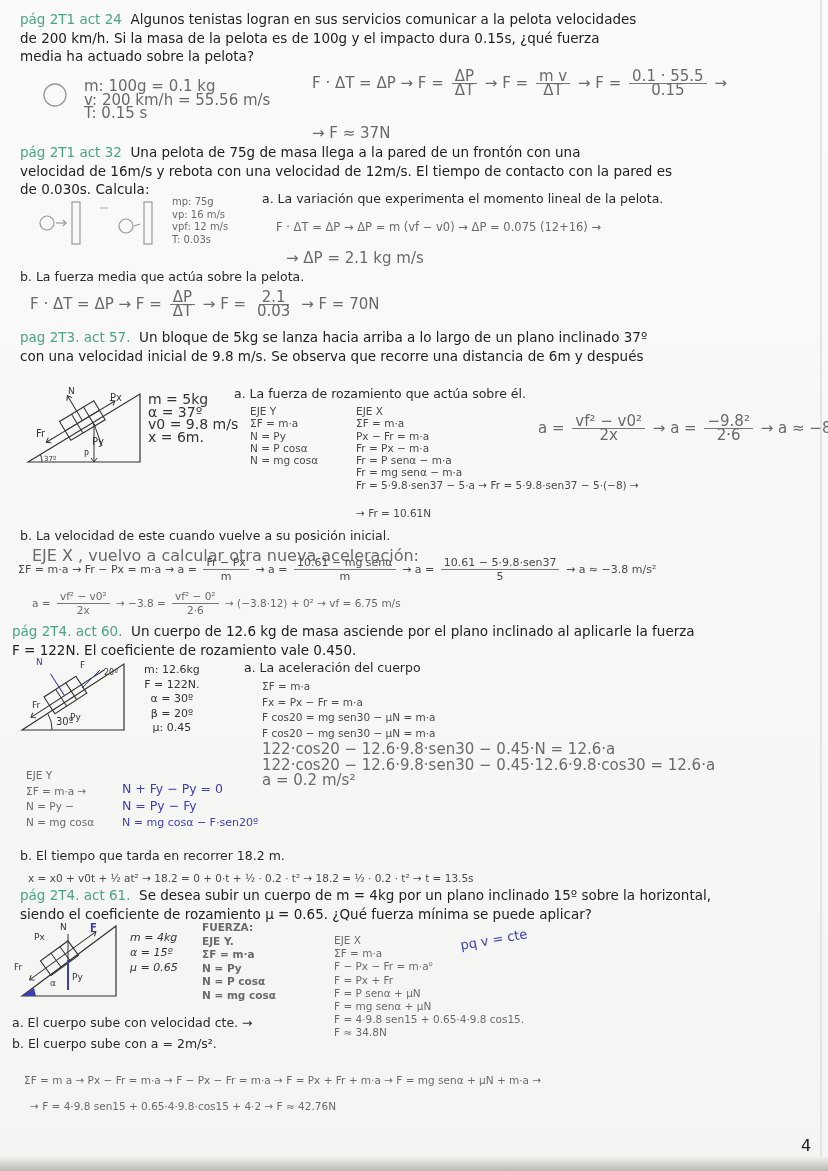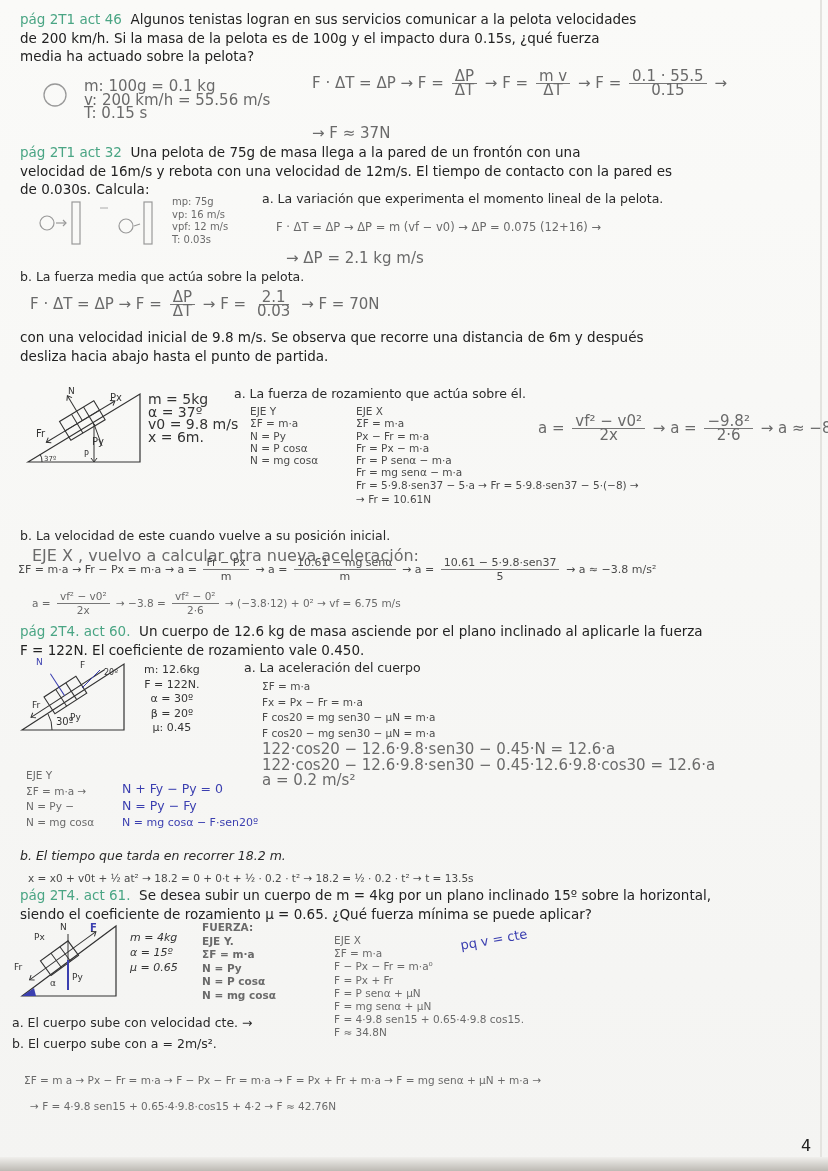--- a/index.html
+++ b/index.html
@@ -26,21 +26,21 @@
   .pgnum { font-size:16px; color:#222; }
 </style>
 </head>
 <body>
 
 <div class="page">
   <div class="page-edge"></div>
   <div class="page-shadow"></div>
 
   <div class="abs prob" style="left:20px;top:10px;">
-    <div><span class="ref">pág 2T1 act 46</span>&nbsp; <span>Algunos tenistas logran en sus servicios comunicar a la pelota velocidades</span></div>
+    <div><span class="ref">pág 2T1 act 24</span>&nbsp; <span>Algunos tenistas logran en sus servicios comunicar a la pelota velocidades</span></div>
     <div>de 200 km/h. Si la masa de la pelota es de 100g y el impacto dura 0.15s, ¿qué fuerza</div>
     <div>media ha actuado sobre la pelota?</div>
   </div>
   <svg style="left:42px;top:82px;" width="26" height="26">
       <circle cx="13" cy="13" r="11" fill="none" stroke="#999" stroke-width="1.3"></circle>
     </svg>
   <div class="abs calc" style="left:84px;top:80px;line-height:13.5px;">
     <div>m: 100g = 0.1 kg</div>
     <div>v: 200 km/h = 55.56 m/s</div>
     <div>T: 0.15 s</div>
@@ -98,22 +98,22 @@
       </span>
     <span>→ F =</span>
     <span class="frac">
         <span class="num">2.1</span>
         <span class="den">0.03</span>
       </span>
     <span>→ F = 70N</span>
   </div>
 
   <div class="abs prob" style="left:20px;top:328px;">
+    <div><span class="ref">pag 2T3. act 57.</span>&nbsp; <span>Un bloque de 5kg se lanza hacia arriba a lo largo de un plano inclinado 37º</span></div>
     <div>con una velocidad inicial de 9.8 m/s. Se observa que recorre una distancia de 6m y después</div>
-    <div>desliza hacia abajo hasta el punto de partida.</div>
   </div>
   <svg style="left:28px;top:388px;" width="120" height="78">
     <polygon points="0,74 112,6 112,74" fill="none" stroke="#333" stroke-width="1.2"></polygon>
     <g transform="translate(60,42) rotate(-31)">
       <rect x="-20" y="-22" width="40" height="22" fill="none" stroke="#333" stroke-width="1.1"></rect>
       <line x1="-6" y1="-22" x2="-6" y2="0" stroke="#333" stroke-width="1"></line>
       <line x1="8" y1="-22" x2="8" y2="0" stroke="#333" stroke-width="1"></line>
       <line x1="-20" y1="-11" x2="20" y2="-11" stroke="#333" stroke-width="1"></line>
       <line x1="-5" y1="-11" x2="38" y2="-11" stroke="#333" stroke-width="1"></line>
       <polyline points="34,-14 38,-11 34,-8" fill="none" stroke="#333"></polyline>
@@ -148,21 +148,21 @@
     <div>N = mg cosα</div>
   </div>
   <div class="abs calc-d" style="left:356px;top:405px;font-size:10.5px;line-height:12.3px;">
     <div>EJE X</div>
     <div>ΣF = m·a</div>
     <div>Px − Fr = m·a</div>
     <div>Fr = Px − m·a</div>
     <div>Fr = P senα − m·a</div>
     <div>Fr = mg senα − m·a</div>
     <div>Fr = 5·9.8·sen37 − 5·a  → Fr = 5·9.8·sen37 − 5·(−8) →</div>
-    <div style="margin-top:2px;">→ Fr = 10.61N</div>
+    <div style="margin-top:16px;">→ Fr = 10.61N</div>
   </div>
   <div class="abs calc" style="left:538px;top:415px;">
     <span>a =</span>
     <span class="frac">
         <span class="num">vf² − v0²</span>
         <span class="den">2x</span>
       </span>
     <span>→ a =</span>
     <span class="frac">
         <span class="num">−9.8²</span>
@@ -197,21 +197,21 @@
         <span class="den">2x</span>
       </span>
     <span>→  −3.8 =</span>
     <span class="frac">
         <span class="num">vf² − 0²</span>
         <span class="den">2·6</span>
       </span>
     <span>→ (−3.8·12) + 0² → vf = 6.75 m/s</span>
   </div>
 
-  <div class="abs prob" style="left:20px;top:622px;">
+  <div class="abs prob" style="left:12px;top:622px;">
     <div><span class="ref">pág 2T4. act 60.</span>&nbsp; <span>Un cuerpo de 12.6 kg de masa asciende por el plano inclinado al aplicarle la fuerza</span></div>
     <div>F = 122N. El coeficiente de rozamiento vale 0.450.</div>
   </div>
   <svg style="left:22px;top:660px;" width="110" height="72">
     <polygon points="0,70 102,4 102,70" fill="none" stroke="#333" stroke-width="1.2"></polygon>
     <g transform="translate(48,44) rotate(-33)">
       <rect x="-18" y="-20" width="38" height="20" fill="none" stroke="#333" stroke-width="1.1"></rect>
       <line x1="-4" y1="-20" x2="-4" y2="0" stroke="#333"></line>
       <line x1="8" y1="-20" x2="8" y2="0" stroke="#333"></line>
       <line x1="-40" y1="-10" x2="48" y2="-10" stroke="#333"></line>
@@ -248,21 +248,21 @@
     <div>EJE Y</div>
     <div>ΣF = m·a →</div>
     <div>N = Py −</div>
     <div>N = mg cosα</div>
   </div>
   <div class="abs blue" style="left:122px;top:780px;font-size:12.5px;line-height:17px;">
     <div>N + Fy − Py = 0</div>
     <div>N = Py − Fy</div>
     <div style="font-size:11px;">N = mg cosα − F·sen20º</div>
   </div>
-  <div class="abs sub" style="left:20px;top:848px;font-style:italic;">b. El tiempo que tarda en recorrer 18.2 m.</div>
+  <div class="abs sub" style="left:20px;top:848px;">b. El tiempo que tarda en recorrer 18.2 m.</div>
   <div class="abs calc-d" style="left:28px;top:872px;font-size:10.5px;">x = x0 + v0t + ½ at² → 18.2 = 0 + 0·t + ½ · 0.2 · t² → 18.2 = ½ · 0.2 · t² → t = 13.5s</div>
 
   <div class="abs prob" style="left:20px;top:886px;">
     <div><span class="ref">pág 2T4. act 61.</span>&nbsp; <span>Se desea subir un cuerpo de m = 4kg por un plano inclinado 15º sobre la horizontal,</span></div>
     <div>siendo el coeficiente de rozamiento μ = 0.65. ¿Qué fuerza mínima se puede aplicar?</div>
   </div>
   <svg style="left:22px;top:922px;" width="100" height="78">
     <polygon points="0,74 94,4 94,74" fill="#fff0" stroke="#333" stroke-width="1.2"></polygon>
     <polygon points="0,74 14,74 12,66" fill="#3b3fb0"></polygon>
     <g transform="translate(42,44) rotate(-36)">

